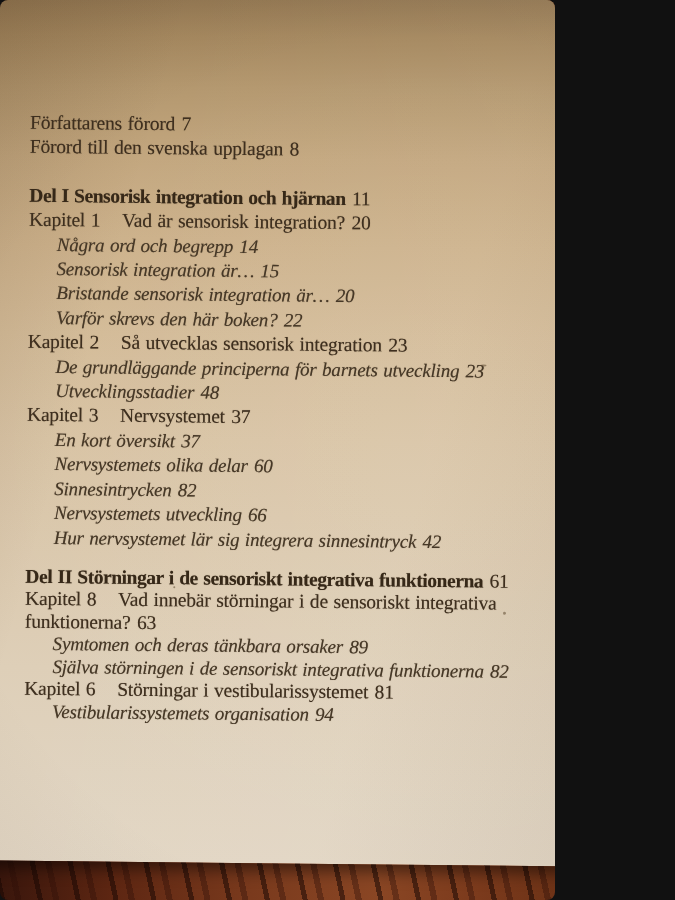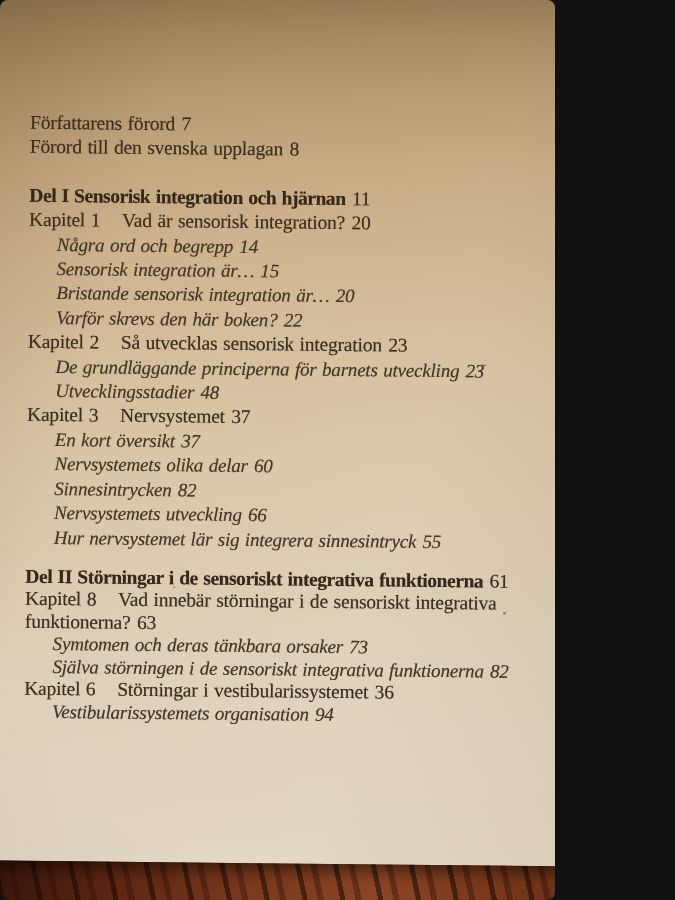--- a/index.html
+++ b/index.html
@@ -85,33 +85,33 @@
       <div class="line chapter"><span class="chap-num">Kapitel 3</span><span>Nervsystemet</span><span class="pagenum">37</span></div>
 
       <div class="line sub"><span>En kort översikt</span><span class="pagenum">37</span></div>
 
       <div class="line sub"><span>Nervsystemets olika delar</span><span class="pagenum">60</span></div>
 
       <div class="line sub"><span>Sinnesintrycken</span><span class="pagenum">82</span></div>
 
       <div class="line sub"><span>Nervsystemets utveckling</span><span class="pagenum">66</span></div>
 
-      <div class="line sub"><span>Hur nervsystemet lär sig integrera sinnesintryck</span><span class="pagenum">55</span></div>
+      <div class="line sub"><span>Hur nervsystemet lär sig integrera sinnesintryck</span><span class="pagenum">42</span></div>
 
       <div class="line part tight gap2"><span>Del II Störningar i de sensoriskt integrativa funktionerna</span><span class="pagenum">61</span></div>
 
       <div class="line chapter tight"><span class="chap-num">Kapitel 8</span><span>Vad innebär störningar i de sensoriskt integrativa</span></div>
 
       <div class="line cont tight"><span>funktionerna?</span><span class="pagenum">63</span></div>
 
-      <div class="line sub tight"><span>Symtomen och deras tänkbara orsaker</span><span class="pagenum">73</span></div>
+      <div class="line sub tight"><span>Symtomen och deras tänkbara orsaker</span><span class="pagenum">89</span></div>
 
       <div class="line sub tight"><span>Själva störningen i de sensoriskt integrativa funktionerna</span><span class="pagenum">82</span></div>
 
-      <div class="line chapter tight"><span class="chap-num">Kapitel 6</span><span>Störningar i vestibularissystemet</span><span class="pagenum">36</span></div>
+      <div class="line chapter tight"><span class="chap-num">Kapitel 6</span><span>Störningar i vestibularissystemet</span><span class="pagenum">81</span></div>
 
       <div class="line sub tight"><span>Vestibularissystemets organisation</span><span class="pagenum">94</span></div>
 
     </div>
 
     <div class="folio">5</div>
 
     <div class="speck s1"></div>
     <div class="speck s2"></div>
     <div class="speck s3"></div>

